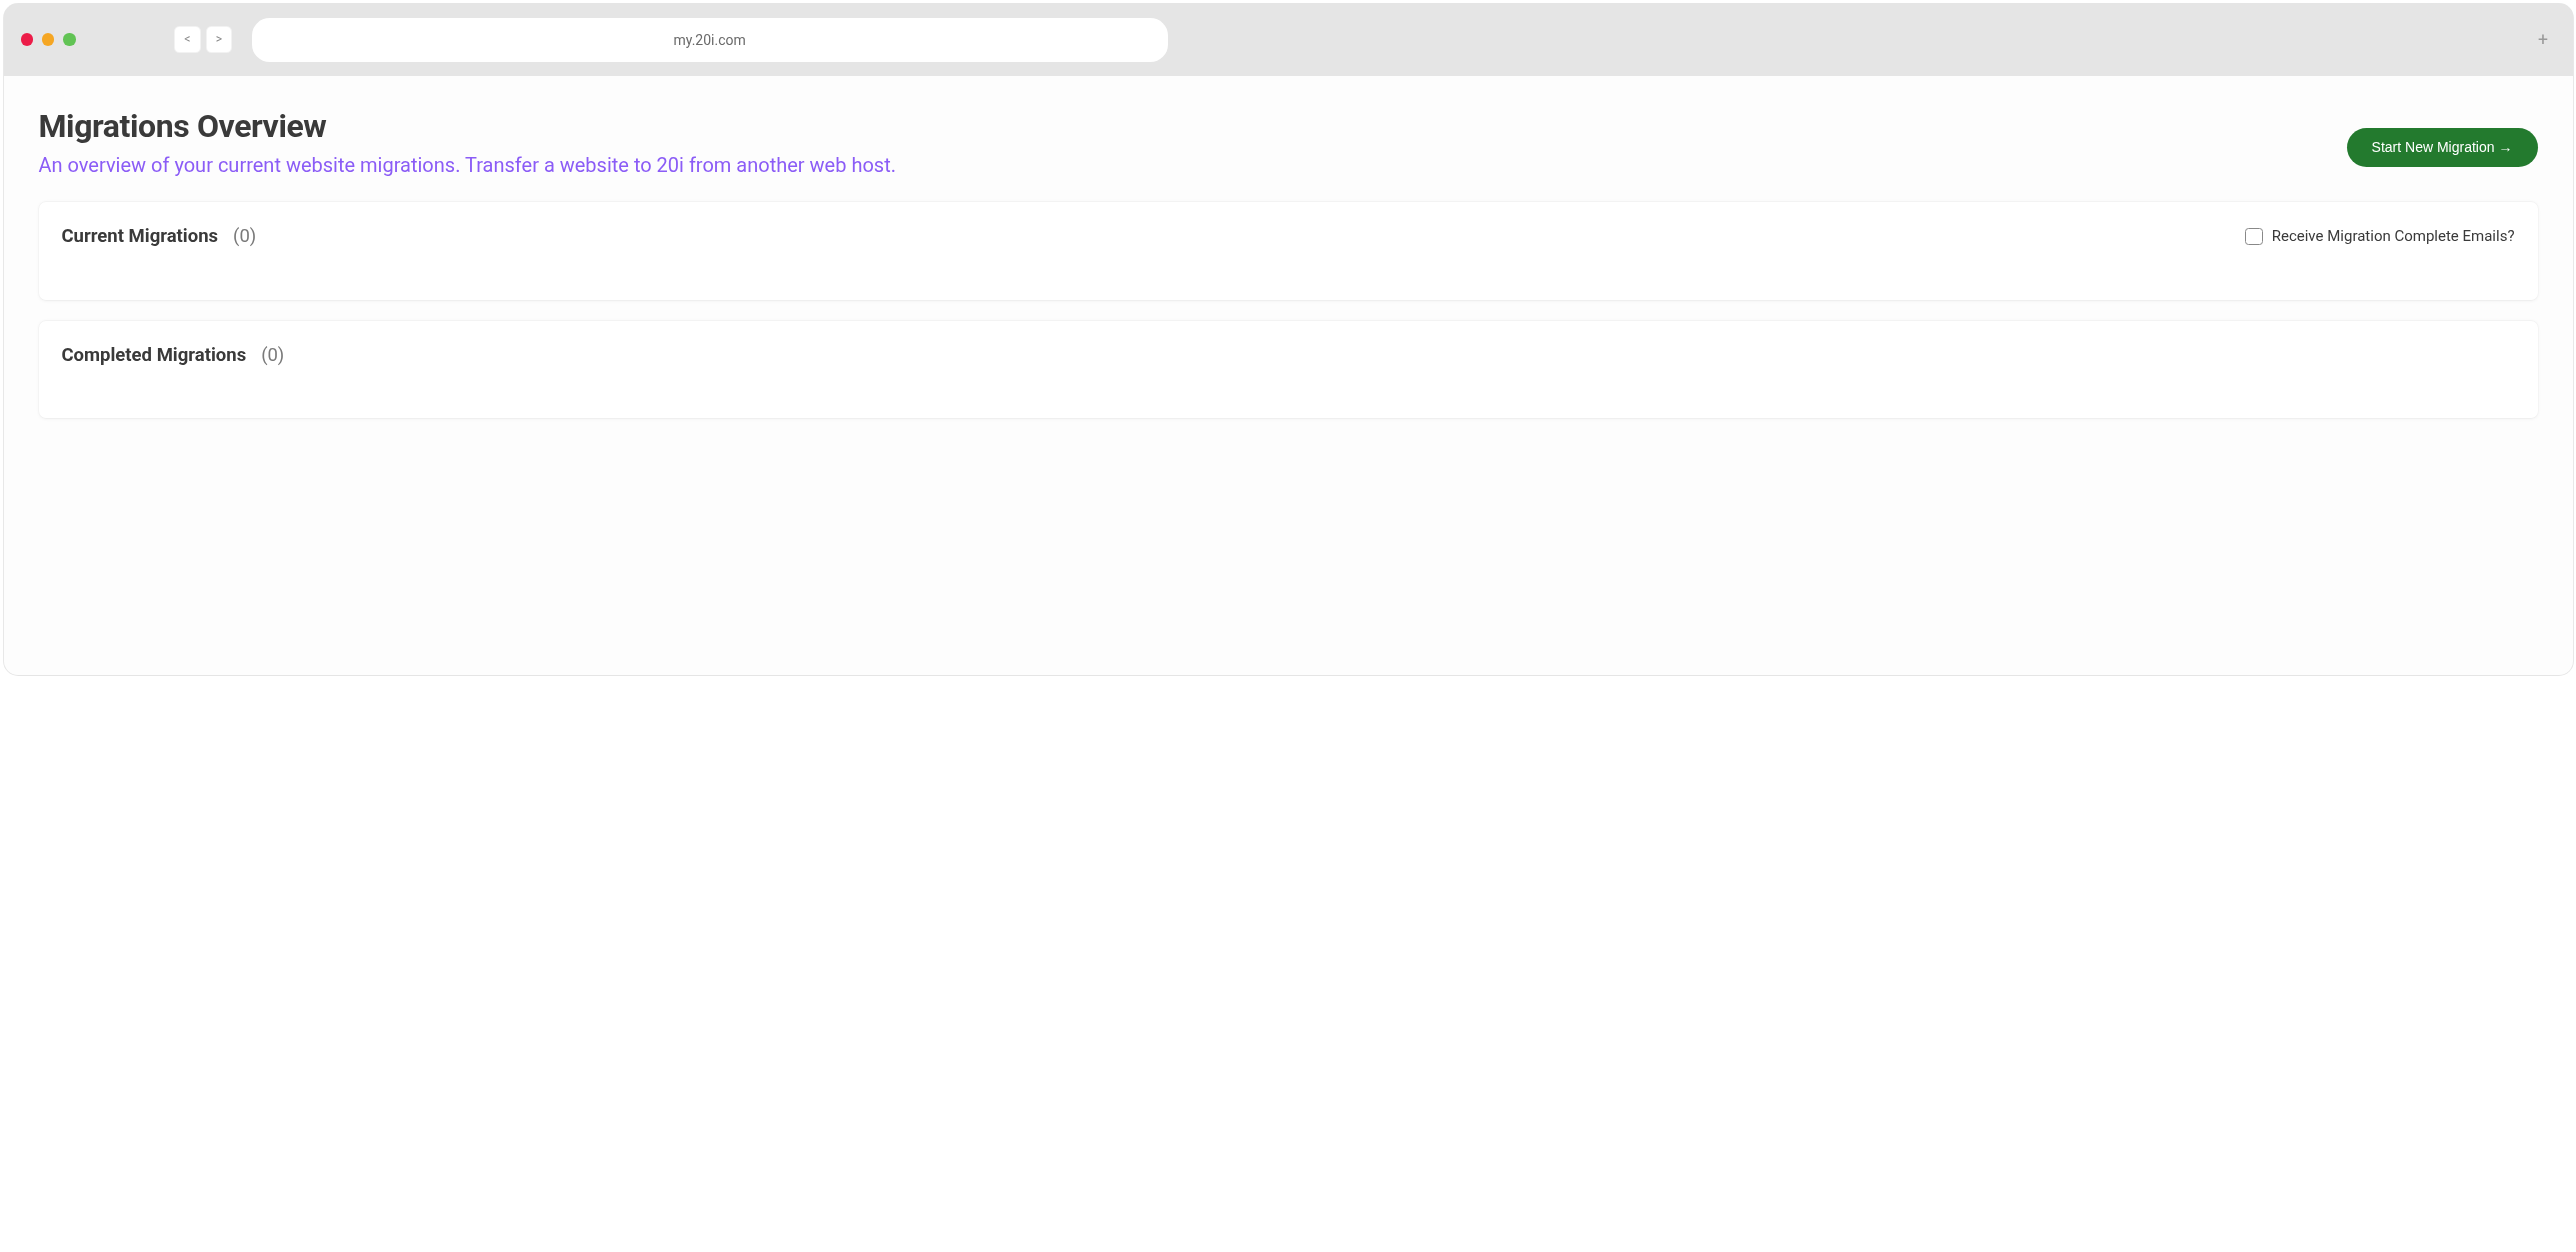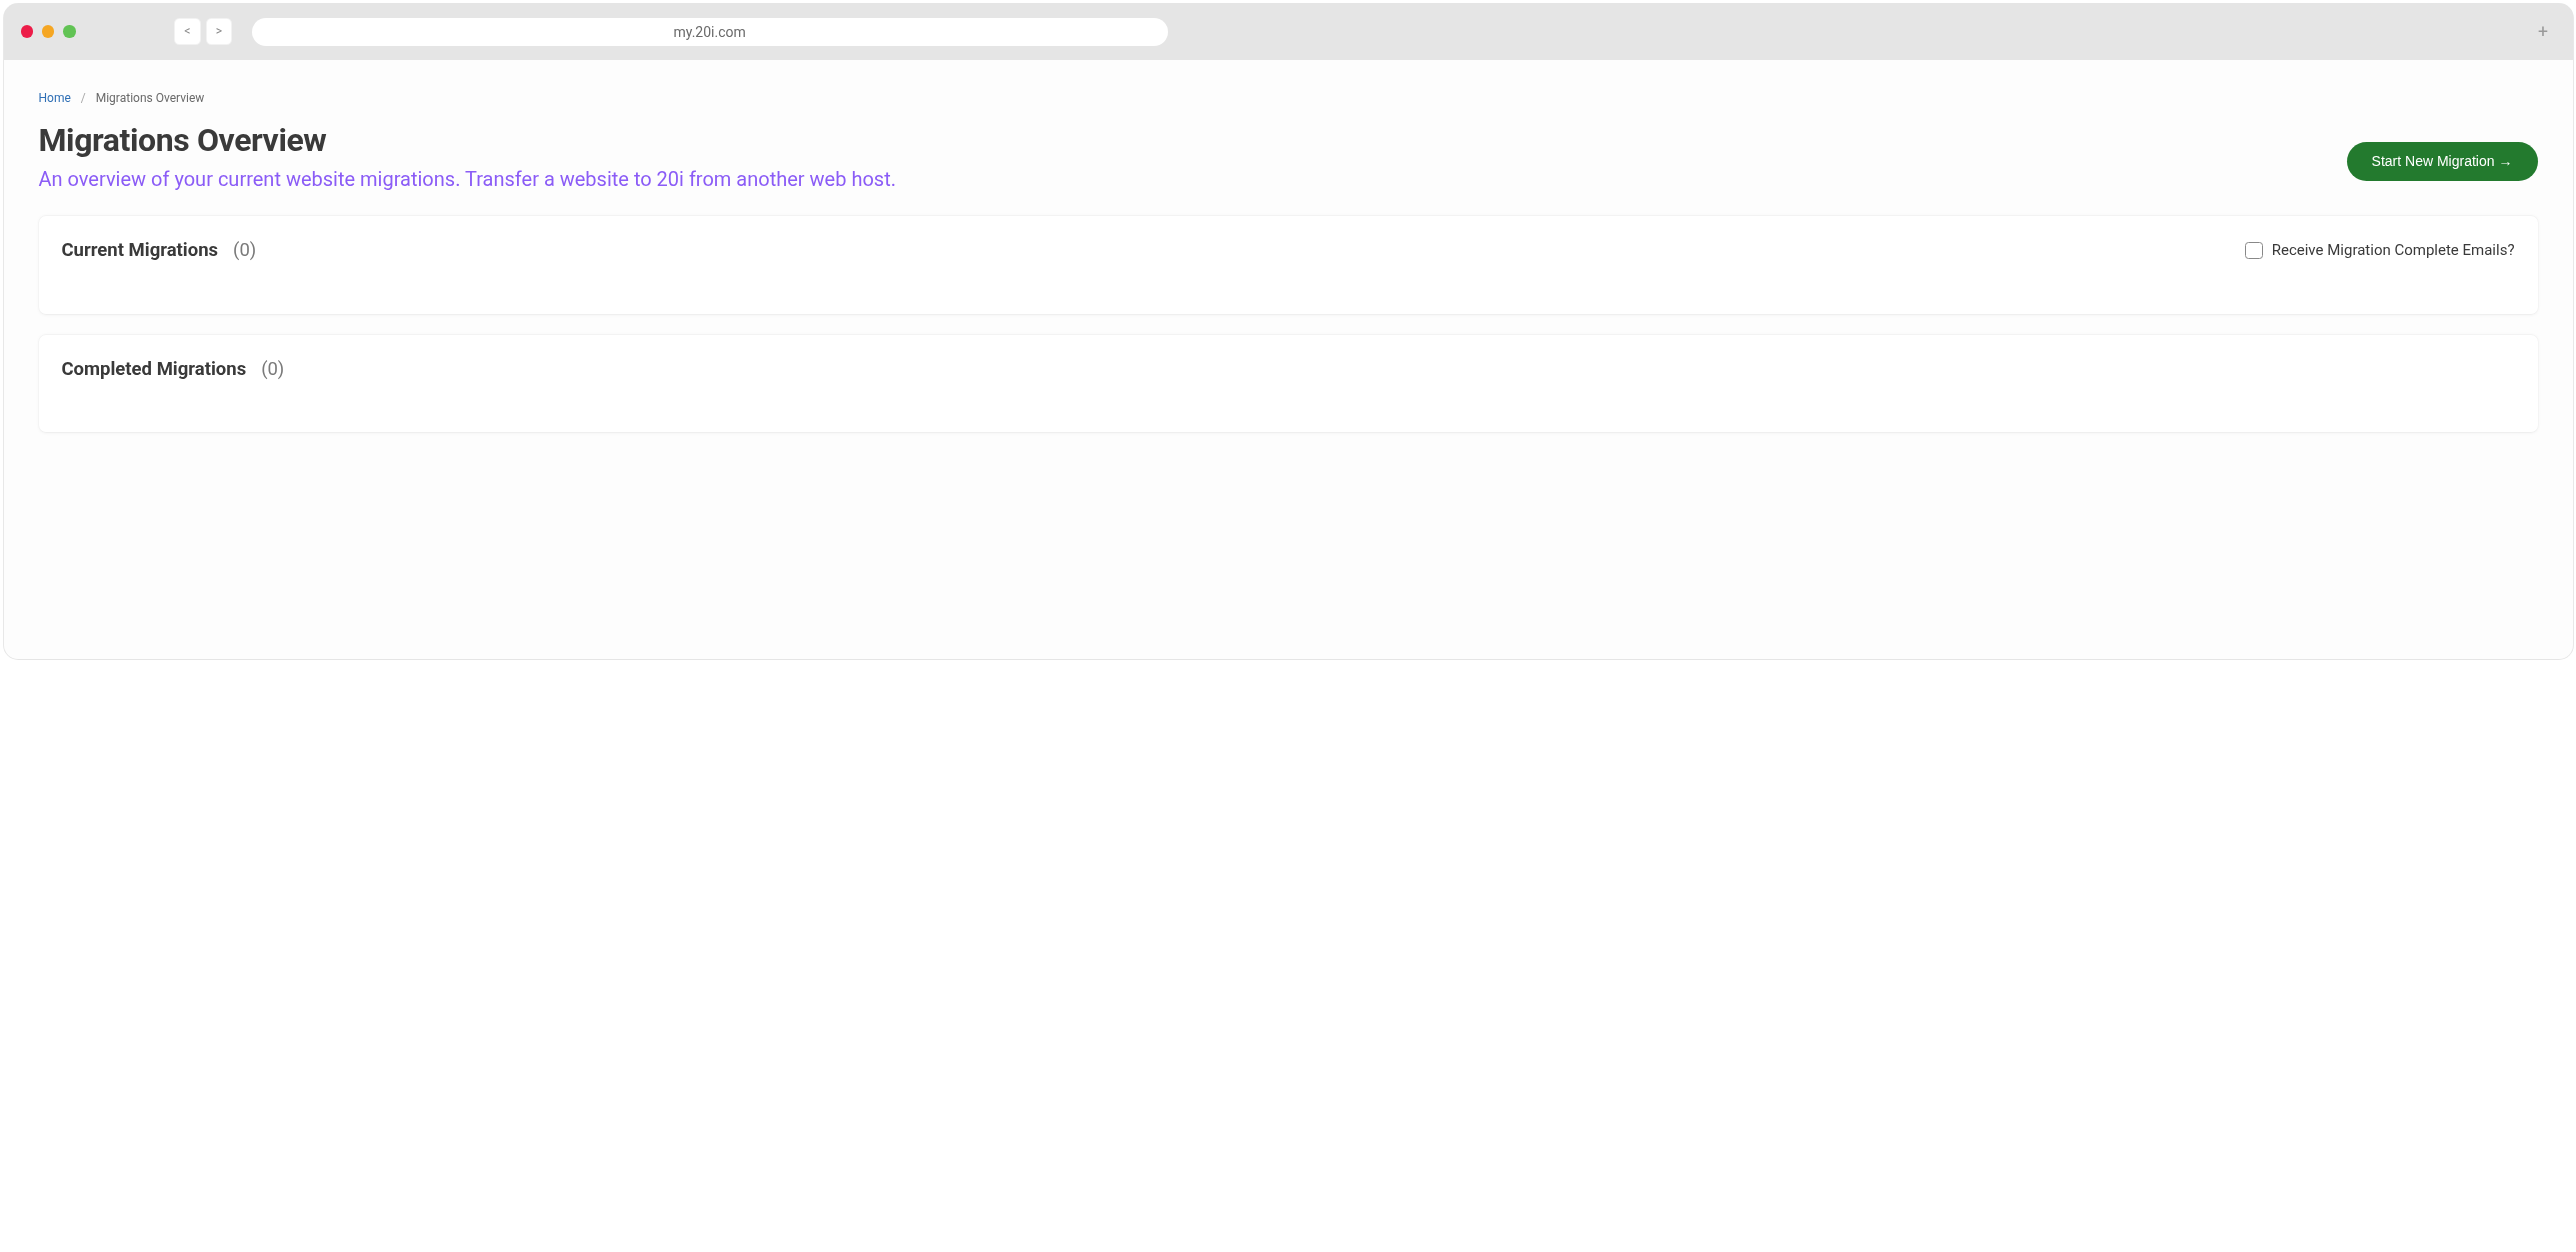--- a/index.html
+++ b/index.html
@@ -52,21 +52,21 @@
       justify-content: center;
       color: #888;
       font-size: 12.3px;
       cursor: pointer;
       border: 0.9px solid rgba(0,0,0,0.05);
     }
     .url-bar {
       flex: 1;
       background: #ffffff;
       border-radius: 17.6px;
-      height: 28px;
+      height: 44px;
       display: flex;
       align-items: center;
       justify-content: center;
       color: #6a6a6a;
       font-size: 14px;
       max-width: 916px;
       margin-left: 8.8px;
     }
     .plus-btn {
       margin-left: auto;
@@ -193,25 +193,20 @@
     <div class="nav-buttons">
       <div class="nav-btn">&lt;</div>
       <div class="nav-btn">&gt;</div>
     </div>
     <div class="url-bar">my.20i.com</div>
     <div class="plus-btn">+</div>
   </div>
 
   <div class="content">
 
-    <div class="breadcrumbs">
-      <a href="#">Home</a>
-      <span class="sep">/</span>
-      <span>Migrations Overview</span>
-    </div>
 
     <div class="header-row">
       <div class="header-left">
         <h1>Migrations Overview</h1>
         <p>An overview of your current website migrations. Transfer a website to 20i from another web host.</p>
       </div>
       <button class="primary-btn">
         <span>Start New Migration</span>
         <span class="arrow">→</span>
       </button>

